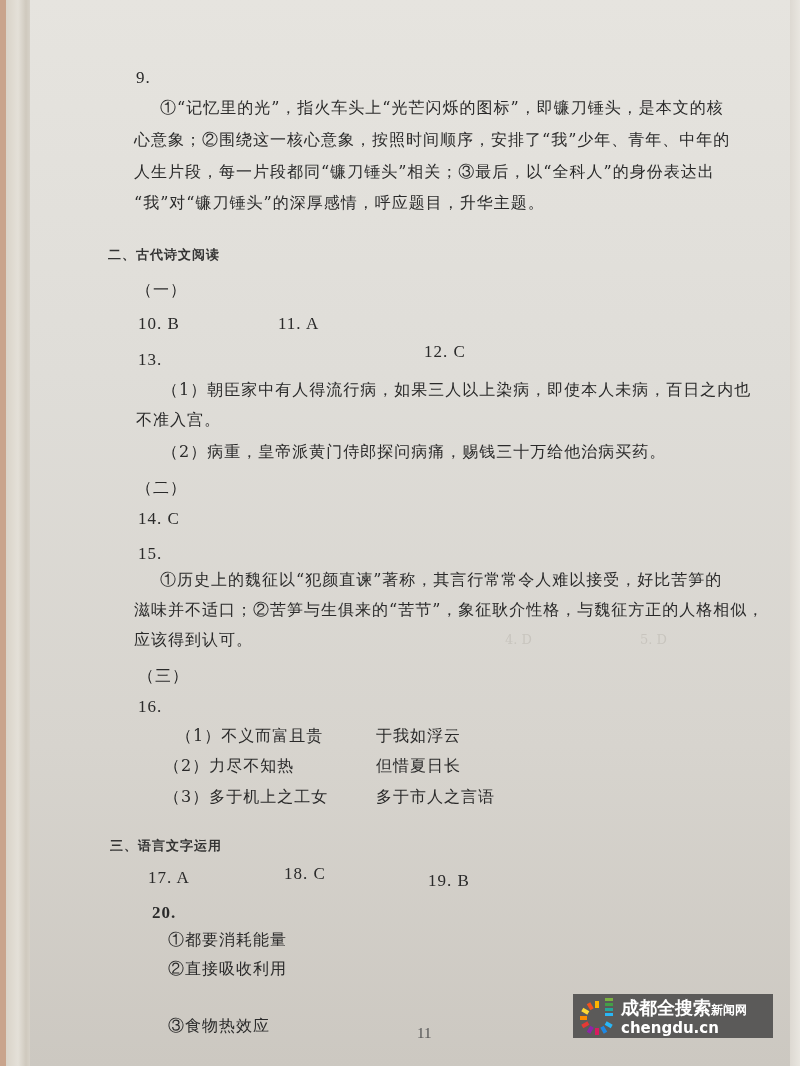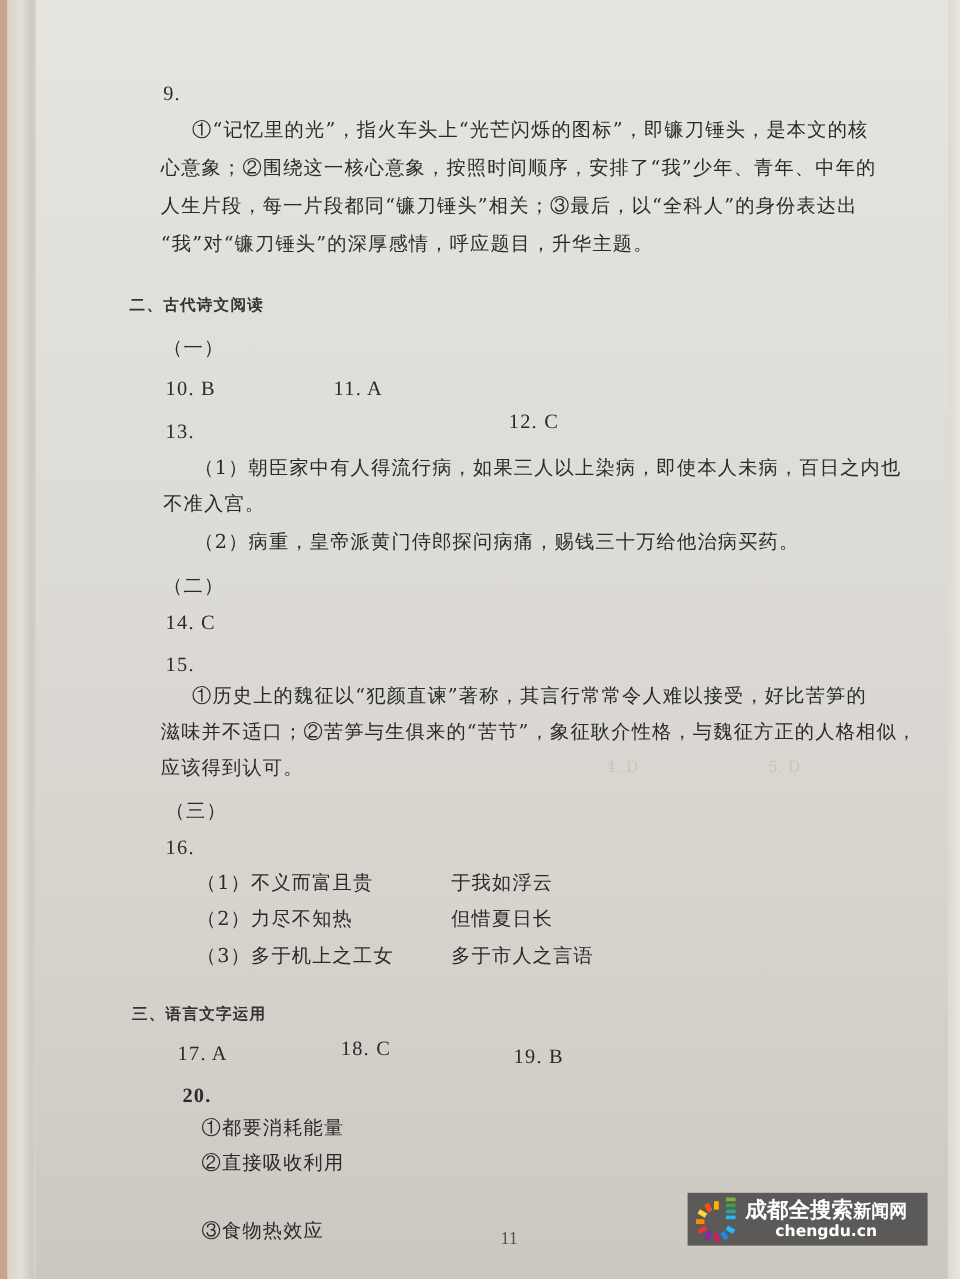--- a/index.html
+++ b/index.html
@@ -26,22 +26,22 @@
     .num { font-family:"Liberation Serif", serif; font-size:17px; }
     .page-number { position:absolute; left:417px; top:1025px; font-size:15px; color:#555; font-family:"Liberation Serif", serif; }
     .bleed { position:absolute; color:#bdb9b2; font-size:13px; white-space:nowrap; opacity:.6; }
     .watermark {
       position:absolute; left:573px; top:994px; width:200px; height:44px;
       background:rgba(70,70,70,0.85); display:flex; align-items:center;
     }
     .wm-logo { width:40px; height:40px; margin-left:4px; position:relative; }
     .wm-text { display:flex; flex-direction:column; margin-left:4px; }
     .wm-main { color:#fff; font-family:"DejaVu Sans", sans-serif; font-weight:bold; font-size:18px; line-height:22px; white-space:nowrap; }
-    .wm-sub-small { font-size:15px; font-weight:bold; }
-    .wm-domain { color:#fff; font-family:"DejaVu Sans", sans-serif; font-weight:bold; font-size:13px; text-align:center; line-height:14px; }
+    .wm-sub-small { font-size:12px; font-weight:bold; }
+    .wm-domain { color:#fff; font-family:"DejaVu Sans", sans-serif; font-weight:bold; font-size:15px; text-align:left; line-height:14px; }
   </style>
 </head>
 <body>
 
 <div class="page-stack"></div>
 <div class="page">
   <div class="page-right-edge"></div>
 </div>
 
 <div class="content">
@@ -68,21 +68,21 @@
 
   <div class="line" style="left:136px;top:478px;">（二）</div>
   <div class="line num" style="left:138px;top:509px;">14. C</div>
   <div class="line num" style="left:138px;top:544px;">15.</div>
   <div class="line" style="left:160px;top:570px;">①历史上的魏征以“犯颜直谏”著称，其言行常常令人难以接受，好比苦笋的</div>
   <div class="line" style="left:134px;top:600px;">滋味并不适口；②苦笋与生俱来的“苦节”，象征耿介性格，与魏征方正的人格相似，</div>
   <div class="line" style="left:134px;top:630px;">应该得到认可。</div>
 
   <div class="line" style="left:138px;top:666px;">（三）</div>
   <div class="line num" style="left:138px;top:697px;">16.</div>
-  <div class="line" style="left:164px;top:726px;">（1）不义而富且贵</div>
+  <div class="line" style="left:176px;top:726px;">（1）不义而富且贵</div>
   <div class="line" style="left:376px;top:726px;">于我如浮云</div>
   <div class="line" style="left:164px;top:756px;">（2）力尽不知热</div>
   <div class="line" style="left:376px;top:756px;">但惜夏日长</div>
   <div class="line" style="left:164px;top:787px;">（3）多于机上之工女</div>
   <div class="line" style="left:376px;top:787px;">多于市人之言语</div>
 
   <div class="line heading" style="left:110px;top:836px;">三、语言文字运用</div>
   <div class="line num" style="left:148px;top:868px;">17. A</div>
   <div class="line num" style="left:284px;top:864px;">18. C</div>
   <div class="line num" style="left:428px;top:871px;">19. B</div>

